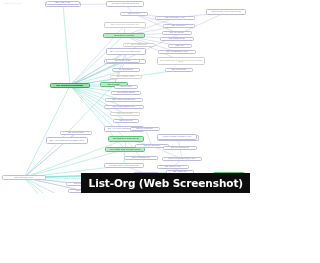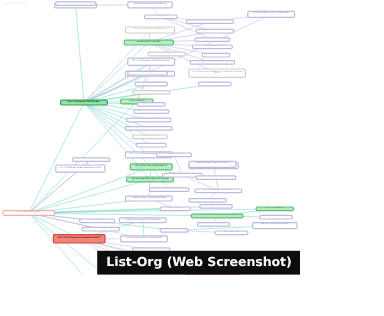--- a/index.html
+++ b/index.html
@@ -2,21 +2,21 @@
 <html><head>
 <meta charset="utf-8">
 <style>
   html,body{margin:0;padding:0;}
   body{
     width:250px;height:263px;
     background:#ffffff;
     font-family:"DejaVu Sans","Liberation Sans",sans-serif;
     overflow:hidden;position:relative;
   }
-  #stage{position:absolute;inset:0;width:250px;height:229px;overflow:hidden;}
+  #stage{position:absolute;inset:0;width:250px;height:193px;overflow:hidden;}
   #edges{position:absolute;left:0;top:0;width:250px;height:263px;}
 
   .node{
     position:absolute;
     box-sizing:border-box;
     border:0.5px solid #b9b9d6;
     background:#ffffff;
     border-radius:1.5px;
     display:flex;align-items:center;justify-content:center;
     text-align:center;

